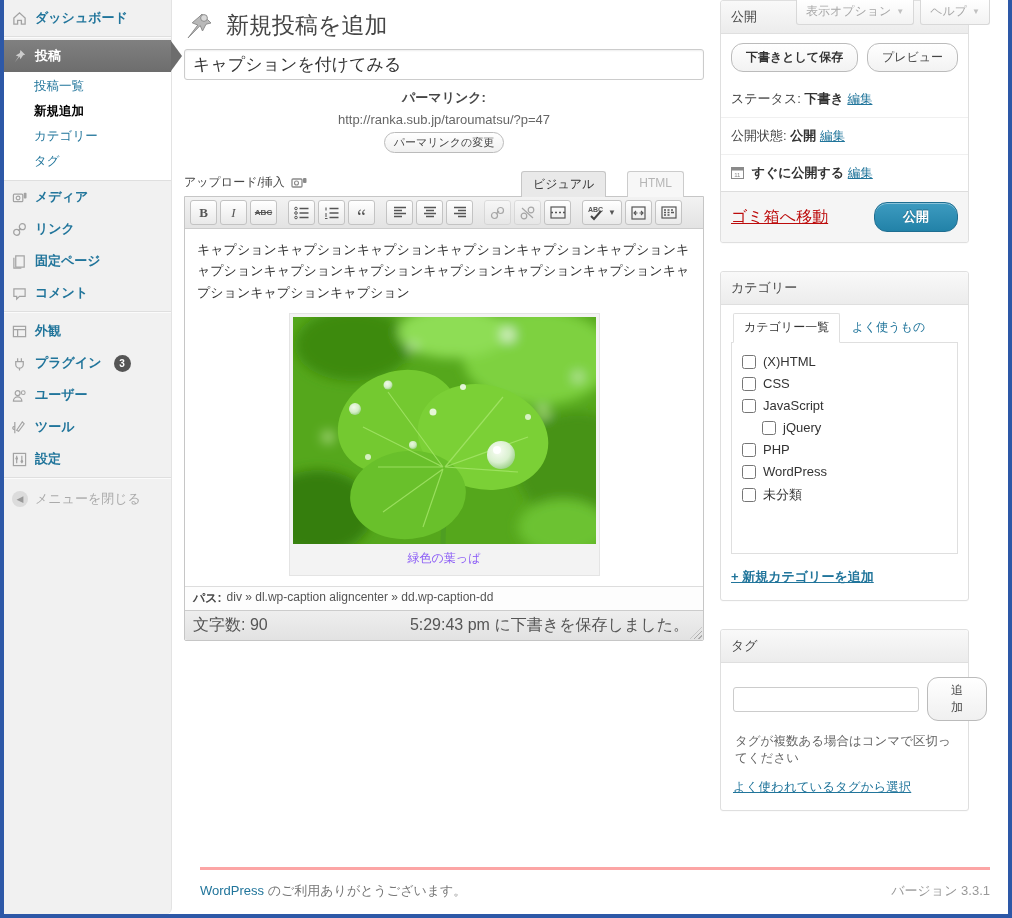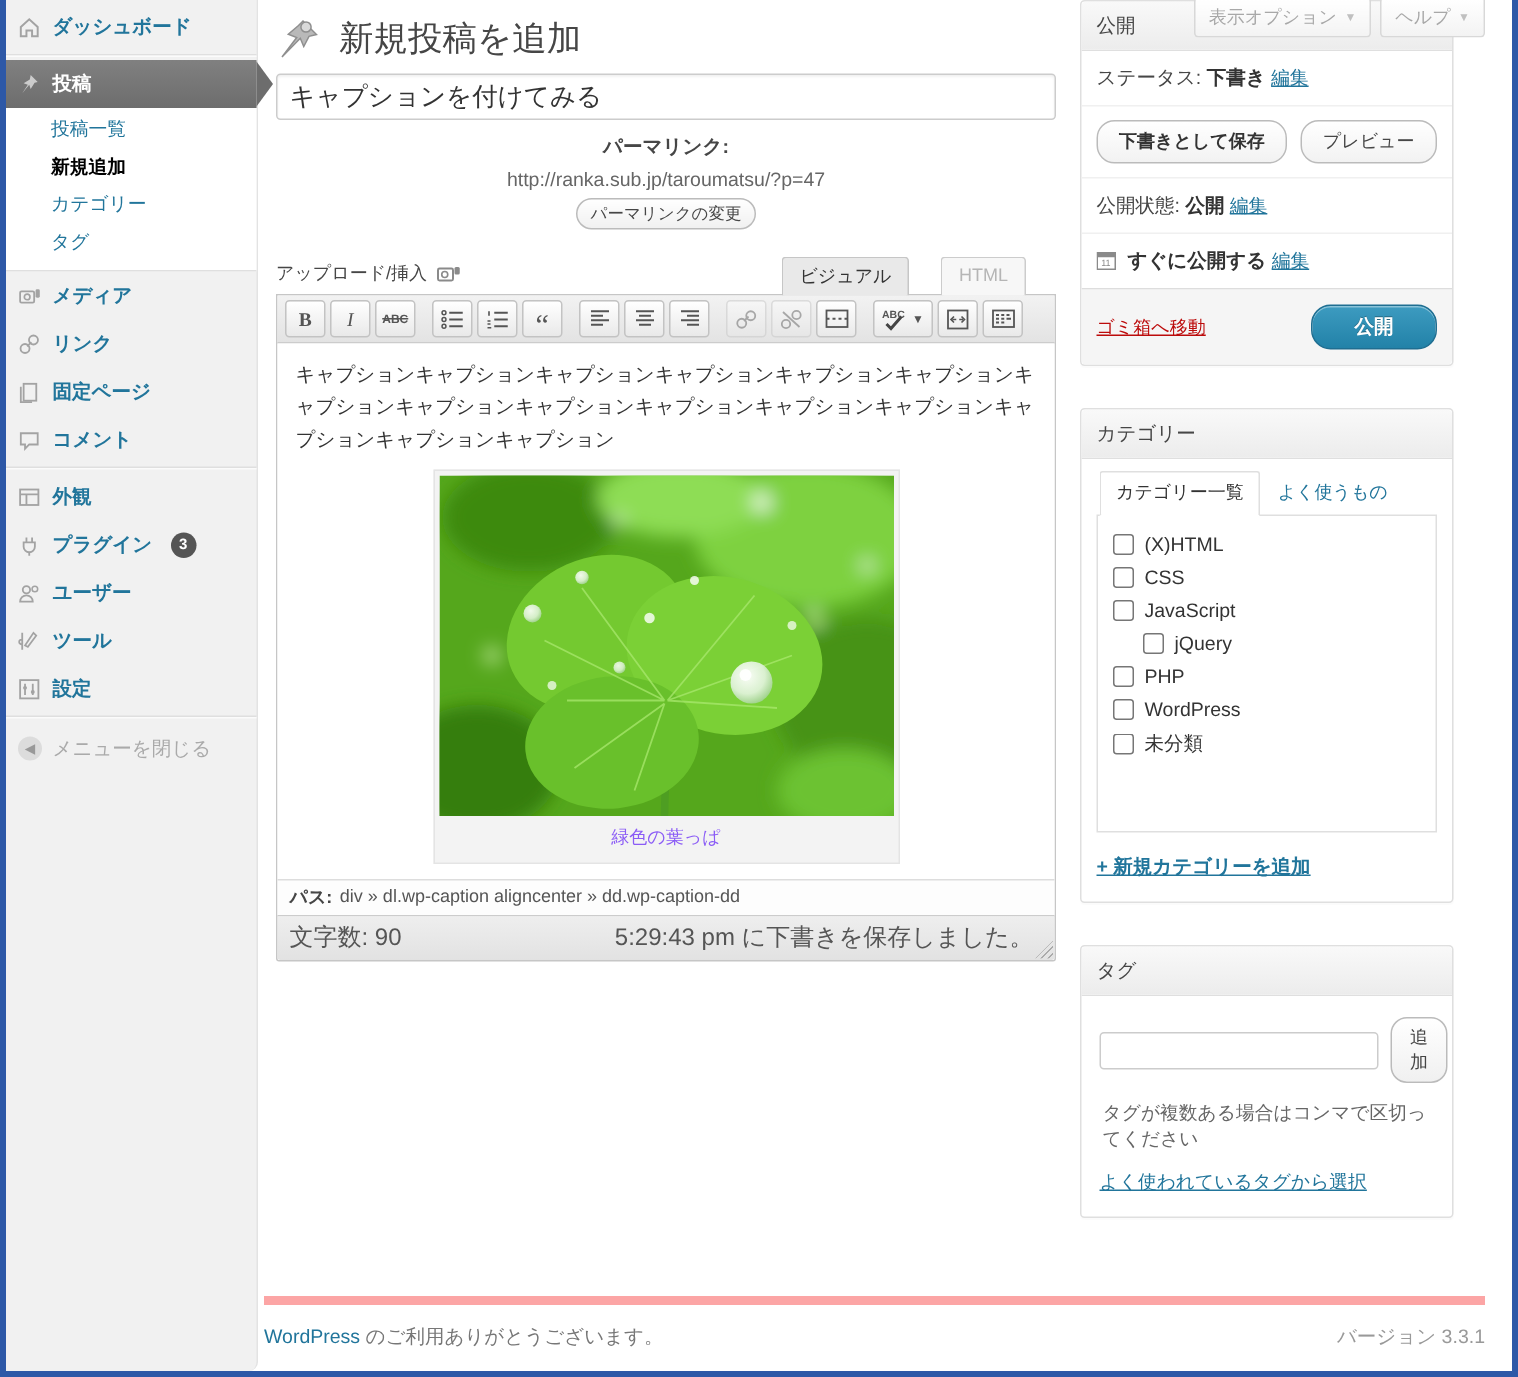--- a/index.html
+++ b/index.html
@@ -101,21 +101,21 @@
                     border-radius:3px 3px 0 0; cursor:pointer; }
   .pb-row { padding:9px 10px; font-size:13px; color:#464646; }
   .pb-row + .pb-row { border-top:1px solid #f0f0f0; }
   .btn-secondary { border:1px solid #bbb; border-radius:12px; background:linear-gradient(#fff,#f2f2f2);
                    font-size:12px; color:#464646; padding:5px 14px; cursor:pointer; }
   .btn-secondary.bold { font-weight:bold; color:#333; }
   .edit-link { color:#21759b; text-decoration:underline; font-size:12.5px; cursor:pointer; }
   .val-bold { font-weight:bold; color:#333; }
   .major-actions { background:#f5f5f5; border-top:1px solid #ddd; padding:10px;
                    display:flex; justify-content:space-between; align-items:center; border-radius:0 0 3px 3px; }
-  .trash-link { color:#bc0b0b; text-decoration:underline; font-size:12px; cursor:pointer; }
+  .trash-link { color:#bc0b0b; text-decoration:underline; font-size:16px; cursor:pointer; }
   .btn-publish { border:1px solid #1f6e91; border-radius:13px; color:#fff; font-weight:bold; font-size:13px;
                  background:linear-gradient(#3d9bc0,#2282a8); padding:5px 28px; cursor:pointer;
                  text-shadow:0 -1px 0 rgba(0,0,0,.3); box-shadow:0 1px 0 rgba(255,255,255,.4) inset; }
   .cal-icon { display:inline-block; vertical-align:-2px; margin-right:4px; }
 
   .cat-body { padding:8px 10px 14px; }
   .cat-tabs { position:relative; z-index:2; padding-left:2px; }
   .cat-tab-active { display:inline-block; padding:5px 10px 6px; border:1px solid #dfdfdf; border-bottom:1px solid #fff;
                     background:#fff; margin-bottom:-1px; font-size:12px; color:#333; border-radius:2px 2px 0 0; cursor:pointer; }
   .cat-tab-link { display:inline-block; padding:5px 8px; color:#21759b; font-size:12px; cursor:pointer; }
@@ -125,21 +125,21 @@
   .cat-row.indent { margin-left:20px; }
   .add-cat-link { display:inline-block; margin-top:14px; font-weight:bold; color:#21759b;
                   text-decoration:underline; font-size:13px; cursor:pointer; }
 
   .tag-body { padding:14px 12px 14px; }
   .tag-input-row { display:flex; align-items:center; gap:8px; }
   .tag-input { width:186px; height:25px; border:1px solid #ccc; border-radius:3px; padding:2px 6px; font-size:13px; outline:none; }
   .tag-help { margin-top:12px; font-size:12.5px; color:#666; padding-left:2px; }
   .tag-link { display:inline-block; margin-top:12px; color:#21759b; text-decoration:underline; font-size:12.5px; cursor:pointer; }
 
-  .footer { position:absolute; left:4px; right:18px; bottom:14px; border-top:6px solid #fca5a5;
+  .footer { position:absolute; left:28px; right:18px; bottom:14px; border-top:3px solid #fca5a5;
             padding-top:12px; display:flex; justify-content:space-between; font-size:13px; color:#777; }
   .footer .wp-link { color:#21759b; text-decoration:none; cursor:pointer; }
   .footer .version { color:#999; }
 
   svg { display:inline-block; }
 </style>
 </head>
 <body>
 
 <div class="layout">
@@ -434,28 +434,28 @@
             <span>5:29:43 pm に下書きを保存しました。</span>
             <span class="resize-grip"></span>
           </div>
         </div>
       </div>
 
       <div class="right-col">
 
         <div class="postbox">
           <div class="postbox-header">公開</div>
+          <div class="pb-row" style="display:flex;justify-content:space-between;align-items:center;">
+            <button class="btn-secondary bold">下書きとして保存</button>
+            <button class="btn-secondary">プレビュー</button>
+          </div>
           <div class="pb-row" style="border-top:none;">
             <span>ステータス:</span>
             <span class="val-bold">下書き</span>
             <span class="edit-link">編集</span>
-          </div>
-          <div class="pb-row" style="display:flex;justify-content:space-between;align-items:center;">
-            <button class="btn-secondary bold">下書きとして保存</button>
-            <button class="btn-secondary">プレビュー</button>
           </div>
           <div class="pb-row">
             <span>公開状態:</span>
             <span class="val-bold">公開</span>
             <span class="edit-link">編集</span>
           </div>
           <div class="pb-row">
             <svg class="cal-icon" width="13" height="13" viewBox="0 0 13 13">
                 <rect x="0.5" y="1.5" width="12" height="11" fill="none" stroke="#8a8a8a"></rect>
                 <rect x="0.5" y="1.5" width="12" height="3" fill="#8a8a8a"></rect>
@@ -509,21 +509,21 @@
             </div>
             <span class="add-cat-link">+ 新規カテゴリーを追加</span>
           </div>
         </div>
 
         <div class="postbox">
           <div class="postbox-header">タグ</div>
           <div class="tag-body">
             <div class="tag-input-row">
               <input class="tag-input" type="text" style="">
-              <button class="small-btn" style="font-size:12px;padding:4px 12px;">追加</button>
+              <button class="small-btn" style="font-size:12px;padding:4px 23px;">追加</button>
             </div>
             <div class="tag-help">タグが複数ある場合はコンマで区切ってください</div>
             <span class="tag-link">よく使われているタグから選択</span>
           </div>
         </div>
 
       </div>
     </div>
 
     <div class="footer">

